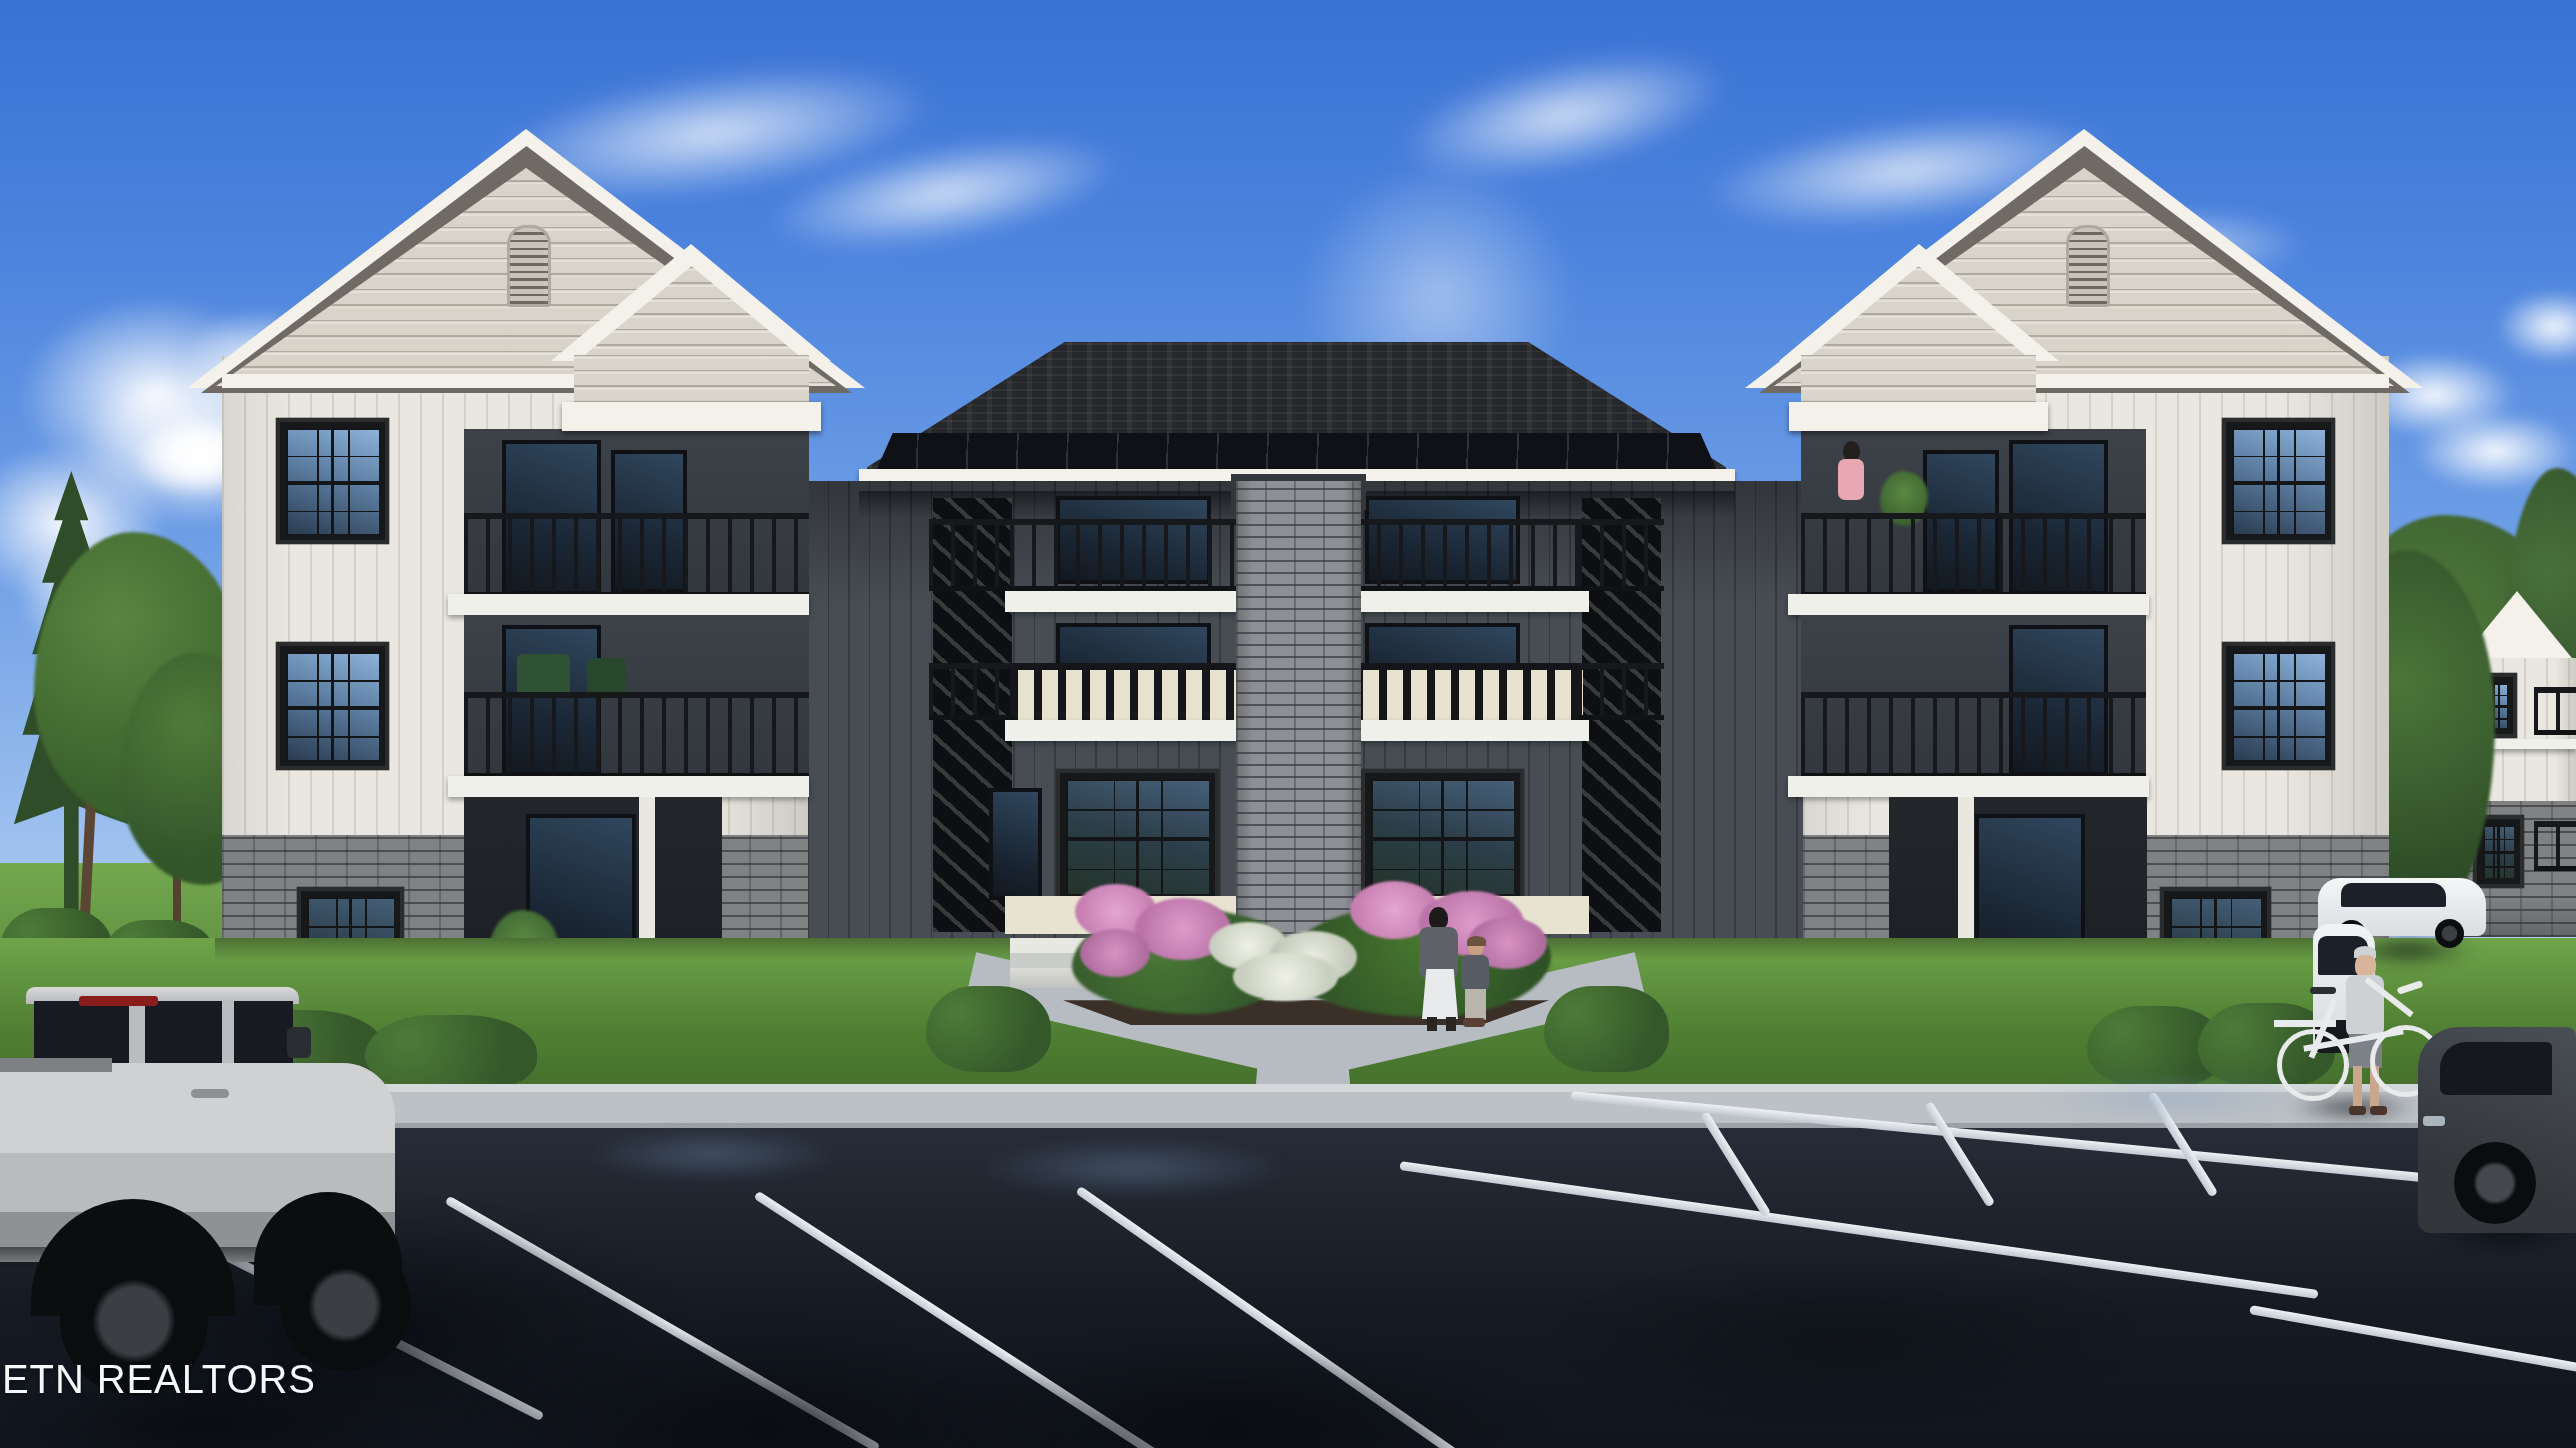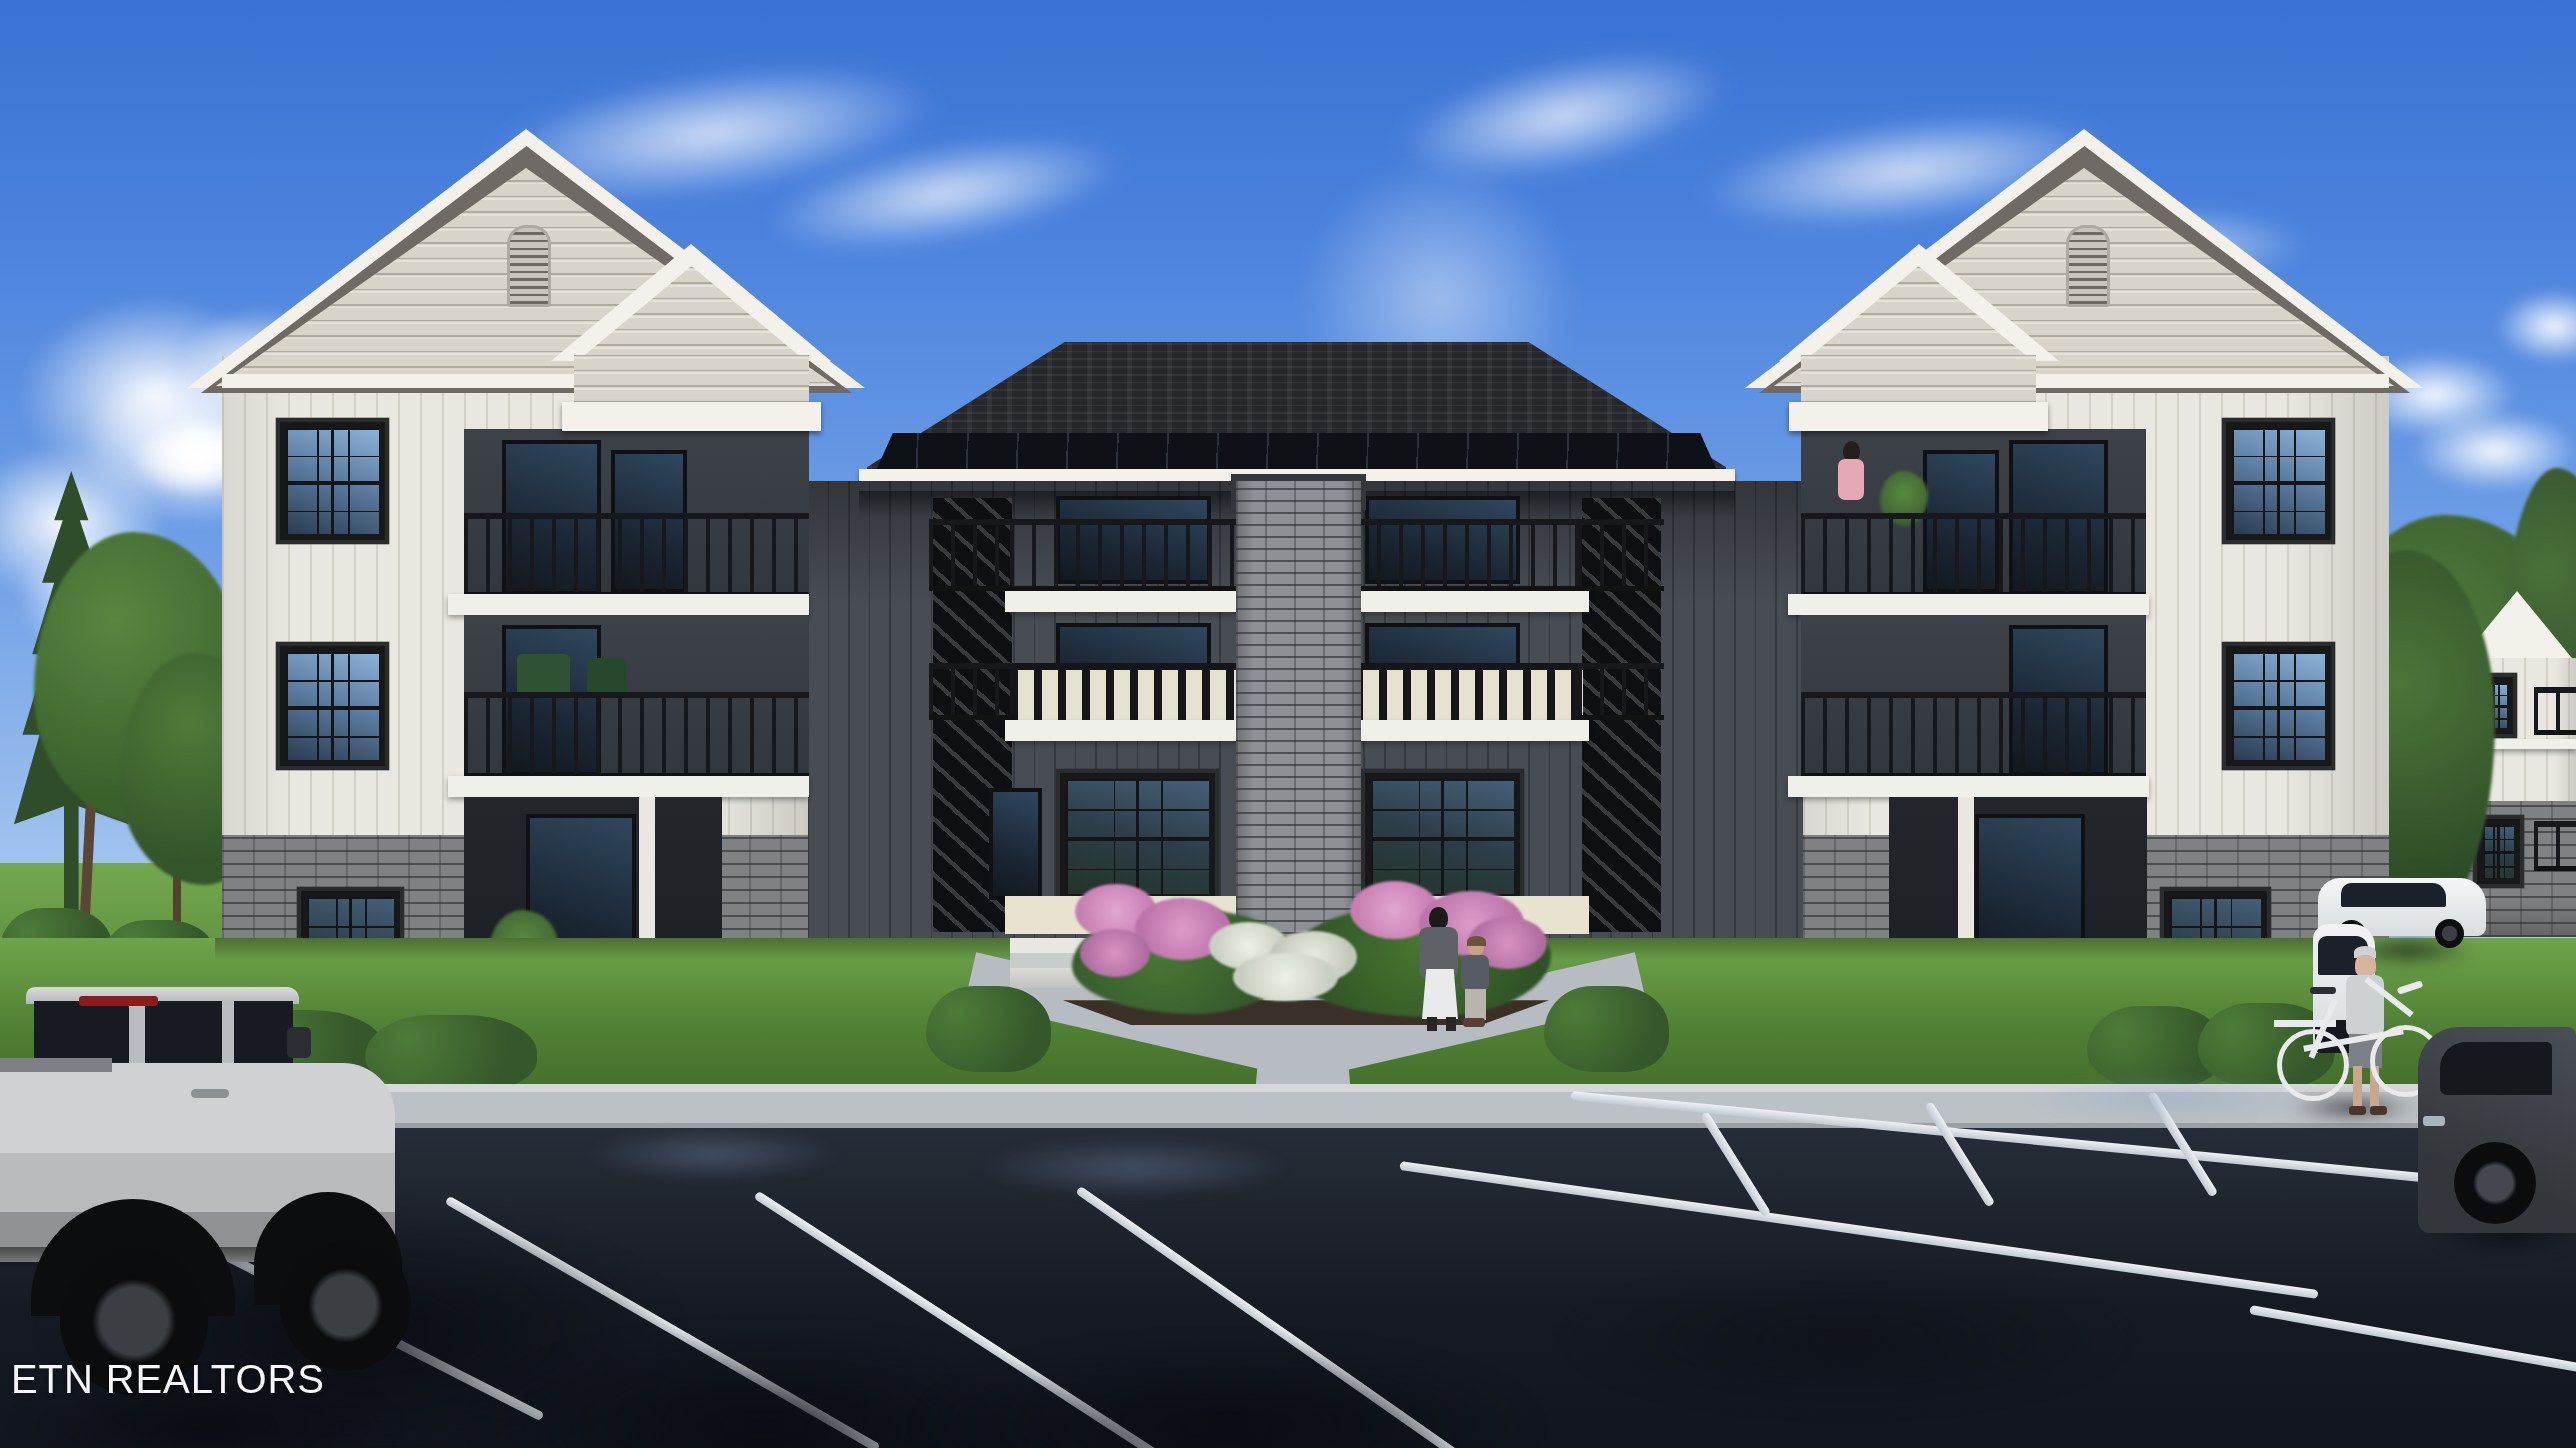--- a/index.html
+++ b/index.html
@@ -312,16 +312,16 @@
   <div class="abs" style="left:0;top:1063px;width:395px;height:199px;background:linear-gradient(180deg,#cfd1d3 0 45%,#b9bbbd 45% 75%,#8f9194 75%);border-radius:0 52px 13.7px 0;"></div>
   <div class="abs" style="left:0;top:1058px;width:112px;height:13.7px;background:#7e8083;"></div>
   <div class="abs" style="left:287px;top:1027px;width:24px;height:31px;background:#2a2e33;border-radius:5.2px;"></div>
   <div class="abs" style="left:191px;top:1089px;width:38px;height:8.6px;background:#8e9194;border-radius:4.3px;"></div>
   <div class="abs" style="left:31px;top:1199px;width:204px;height:117px;background:#0b0d0f;border-radius:103px 103px 0 0;"></div>
   <div class="abs" style="left:254px;top:1192px;width:148px;height:113px;background:#0b0d0f;border-radius:94px 94px 0 0;"></div>
   <div class="abs" style="left:60px;top:1247px;width:148px;height:148px;background:radial-gradient(circle,#3b3f44 32%,#0a0c0e 40%);border-radius:50%;"></div>
   <div class="abs" style="left:280px;top:1240px;width:131px;height:131px;background:radial-gradient(circle,#3b3f44 32%,#0a0c0e 40%);border-radius:50%;"></div>
   <div class="abs" style="left:0;top:1247px;width:397px;height:22px;background:linear-gradient(180deg,rgba(10,12,14,.55),rgba(10,12,14,0));"></div>
 
-  <div class="abs wm" style="left:11px;top:1357px;">ETN REALTORS</div>
+  <div class="abs wm" style="left:2px;top:1357px;">ETN REALTORS</div>
 
 </div>
 
 
 </body></html>

